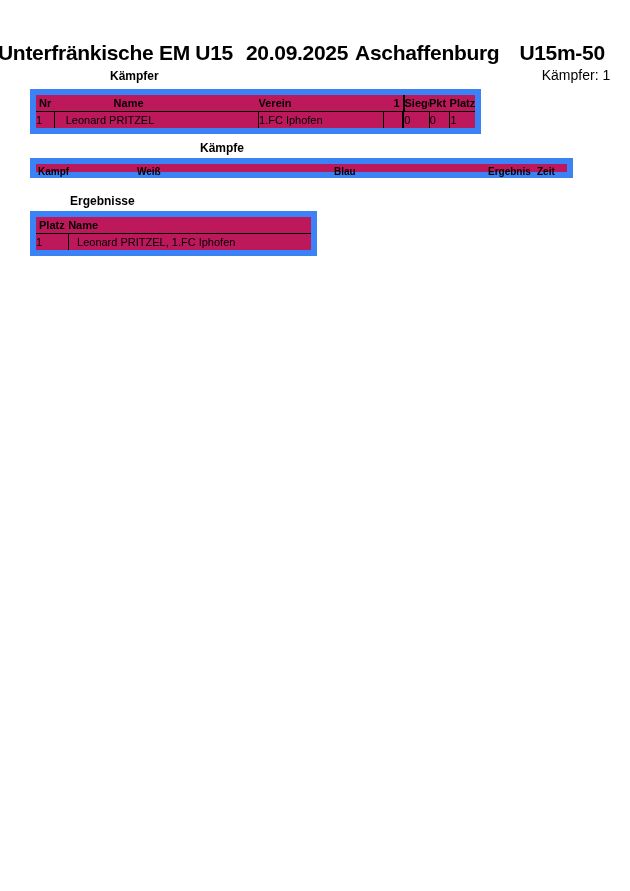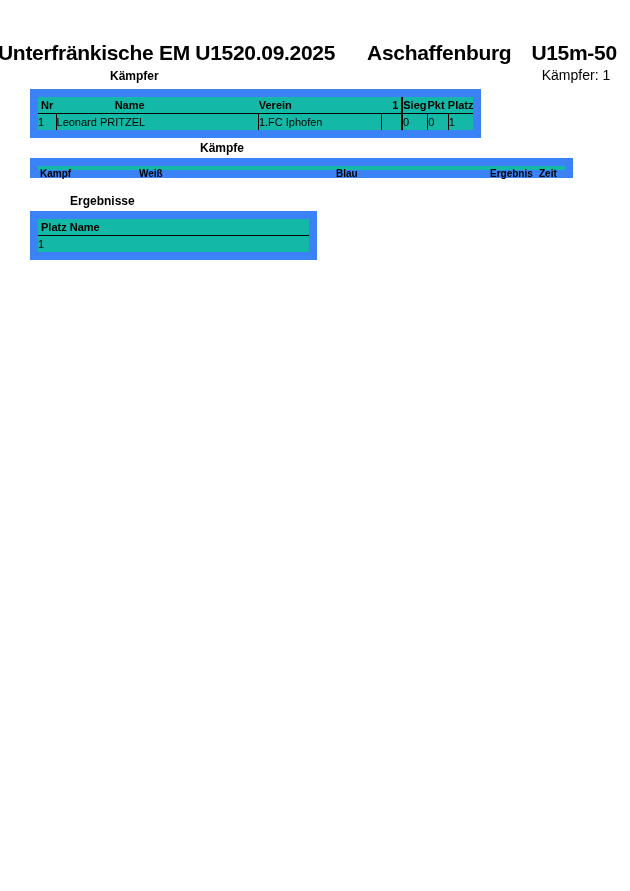--- a/index.html
+++ b/index.html
@@ -7,33 +7,33 @@
     width:630px;height:891px;background:#ffffff;color:#000000;
     font-family:"Liberation Sans",sans-serif;position:relative;overflow:hidden;
   }
   .abs{position:absolute}
 
   
   .page-title{
     top:41px;left:-2px;width:640px;overflow:hidden;white-space:nowrap;
     font-size:21px;font-weight:bold;letter-spacing:-0.3px;
   }
-  .seg2{}
-  .seg3{margin-left:32px}
+  .seg2{margin-left:13px}
+  .seg3{margin-left:7px}
   .seg4{margin-left:20px}
 
   .fighter-count{top:67px;left:536px;width:80px;text-align:center;font-size:14px}
 
   .section-heading{font-size:12px;font-weight:bold;text-align:left;width:200px}
   .h-kaempfer{top:69px;left:110px}
   .h-kaempfe{top:141px;left:200px}
   .h-ergebnisse{top:194px;left:70px}
 
   
-  .tbl{border:8px solid #3b82f6;background:#14b8a6;box-sizing:border-box}
+  .tbl{border:6px solid #3b82f6;background:#be185d;box-sizing:border-box}
   .trow{display:flex;box-sizing:border-box}
   .hrow{height:17px;line-height:16px;font-weight:bold;font-size:11px;border-bottom:1px solid #000}
   .drow{height:16px;line-height:16px;font-size:11px}
   .cell{box-sizing:border-box;overflow:hidden;white-space:nowrap;display:block}
   .c-center{text-align:left}
   .c-left{text-align:left}
   .c-right{text-align:right}
   .vline{border-left:1px solid #000}
   .heavy{border-left:2px solid #000}
 
@@ -42,21 +42,21 @@
   .t1 .w-nr{width:18px}
   .t1 .w-name{width:208px}
   .t1 .w-verein{width:127px}
   .t1 .w-c1{width:20px}
   .t1 .w-siege{width:27px}
   .t1 .w-pkt{width:21px}
   .t1 .w-platz{width:26px}
   .t1 .hrow .w-nr{padding-left:3px}
   .t1 .hrow .w-name{padding-right:55px;text-align:center}
   .t1 .hrow .w-c1{padding-right:3px}
-  .t1 .drow .w-name{}
+  .t1 .drow .w-name{padding-left:11px}
 
   
   .t2{left:30px;top:158px;width:543px;height:20px;position:absolute}
   .t2 .lbl{position:absolute;top:0;height:16px;line-height:16px;font-size:10px;font-weight:bold;white-space:nowrap}
   .l-kampf{left:2px}
   .l-weiss{left:101px}
   .l-blau{left:298px}
   .l-ergebnis{left:452px}
   .l-zeit{left:501px}
 
@@ -111,14 +111,15 @@
 
 <div class="abs section-heading h-ergebnisse">Ergebnisse</div>
 
 <div class="abs tbl t3">
   <div class="trow hrow">
     <span class="cell c-left w-platz">Platz</span>
     <span class="cell c-center w-name">Name</span>
   </div>
   <div class="trow drow">
     <span class="cell c-center w-platz">1</span>
+    <span class="cell c-left w-name vline">Leonard PRITZEL, 1.FC Iphofen</span>
   </div>
 </div>
 
 </body></html>

